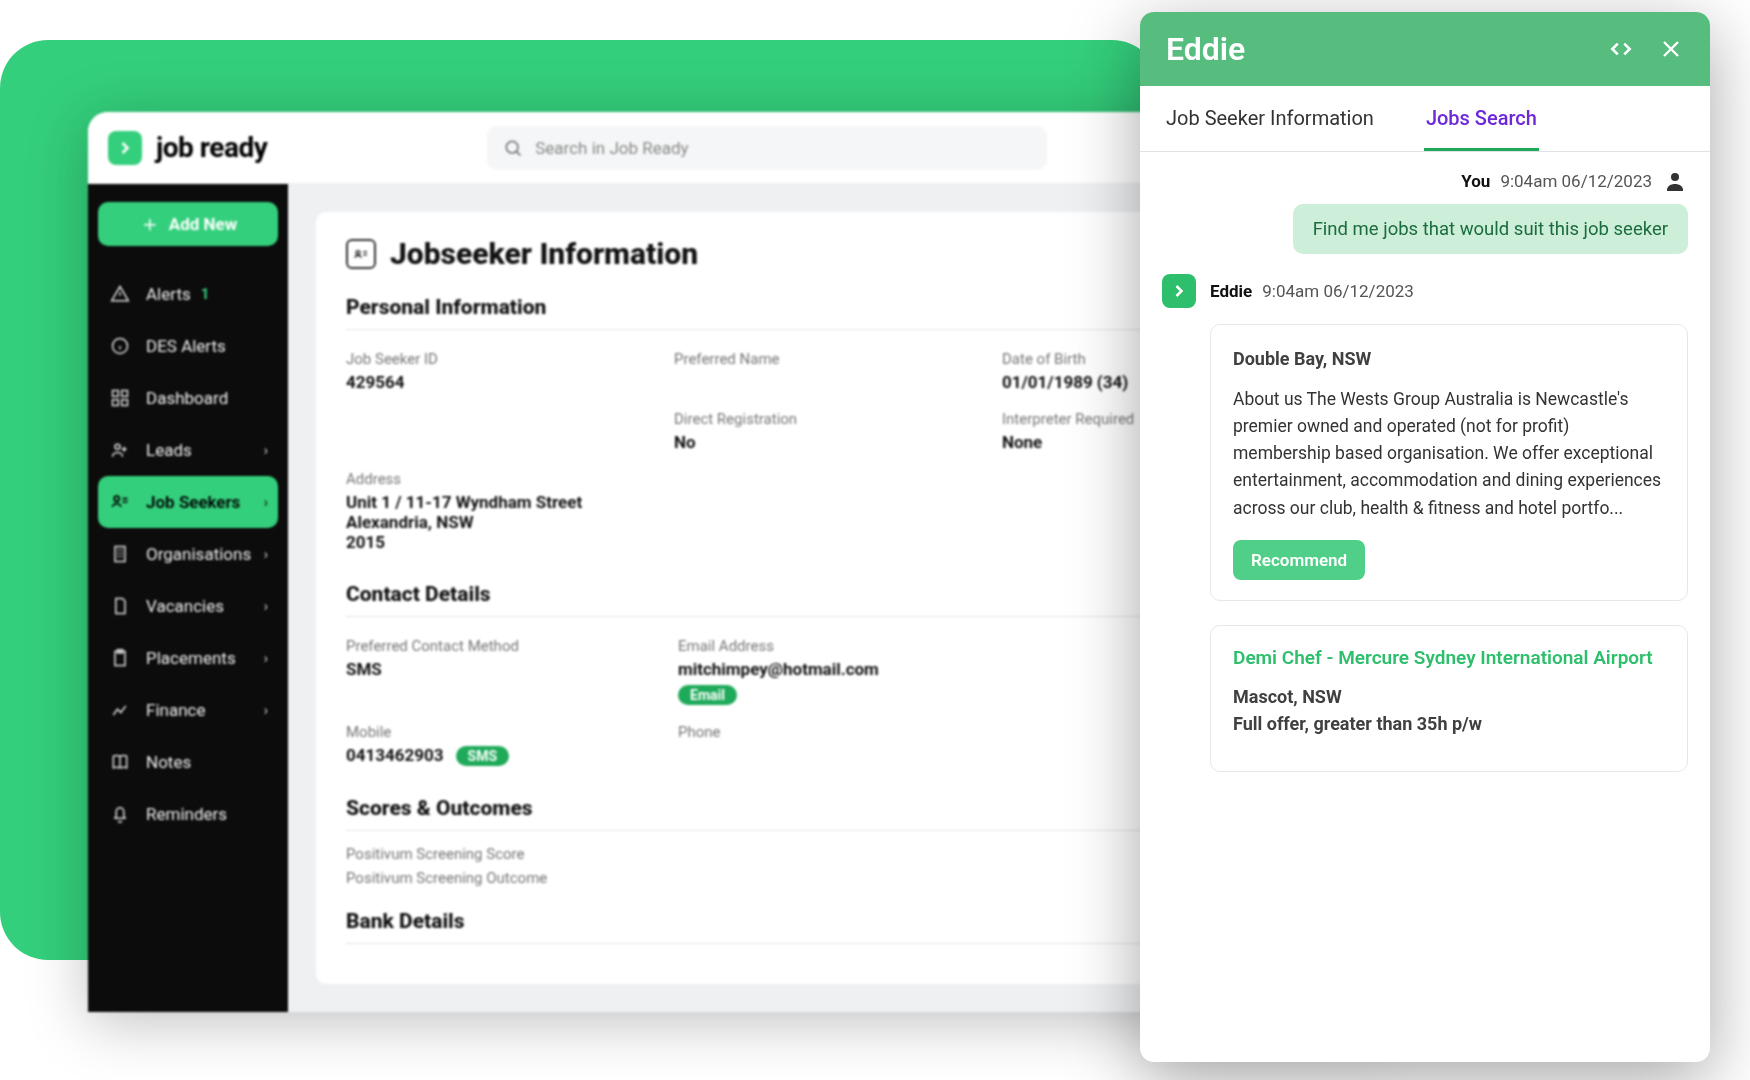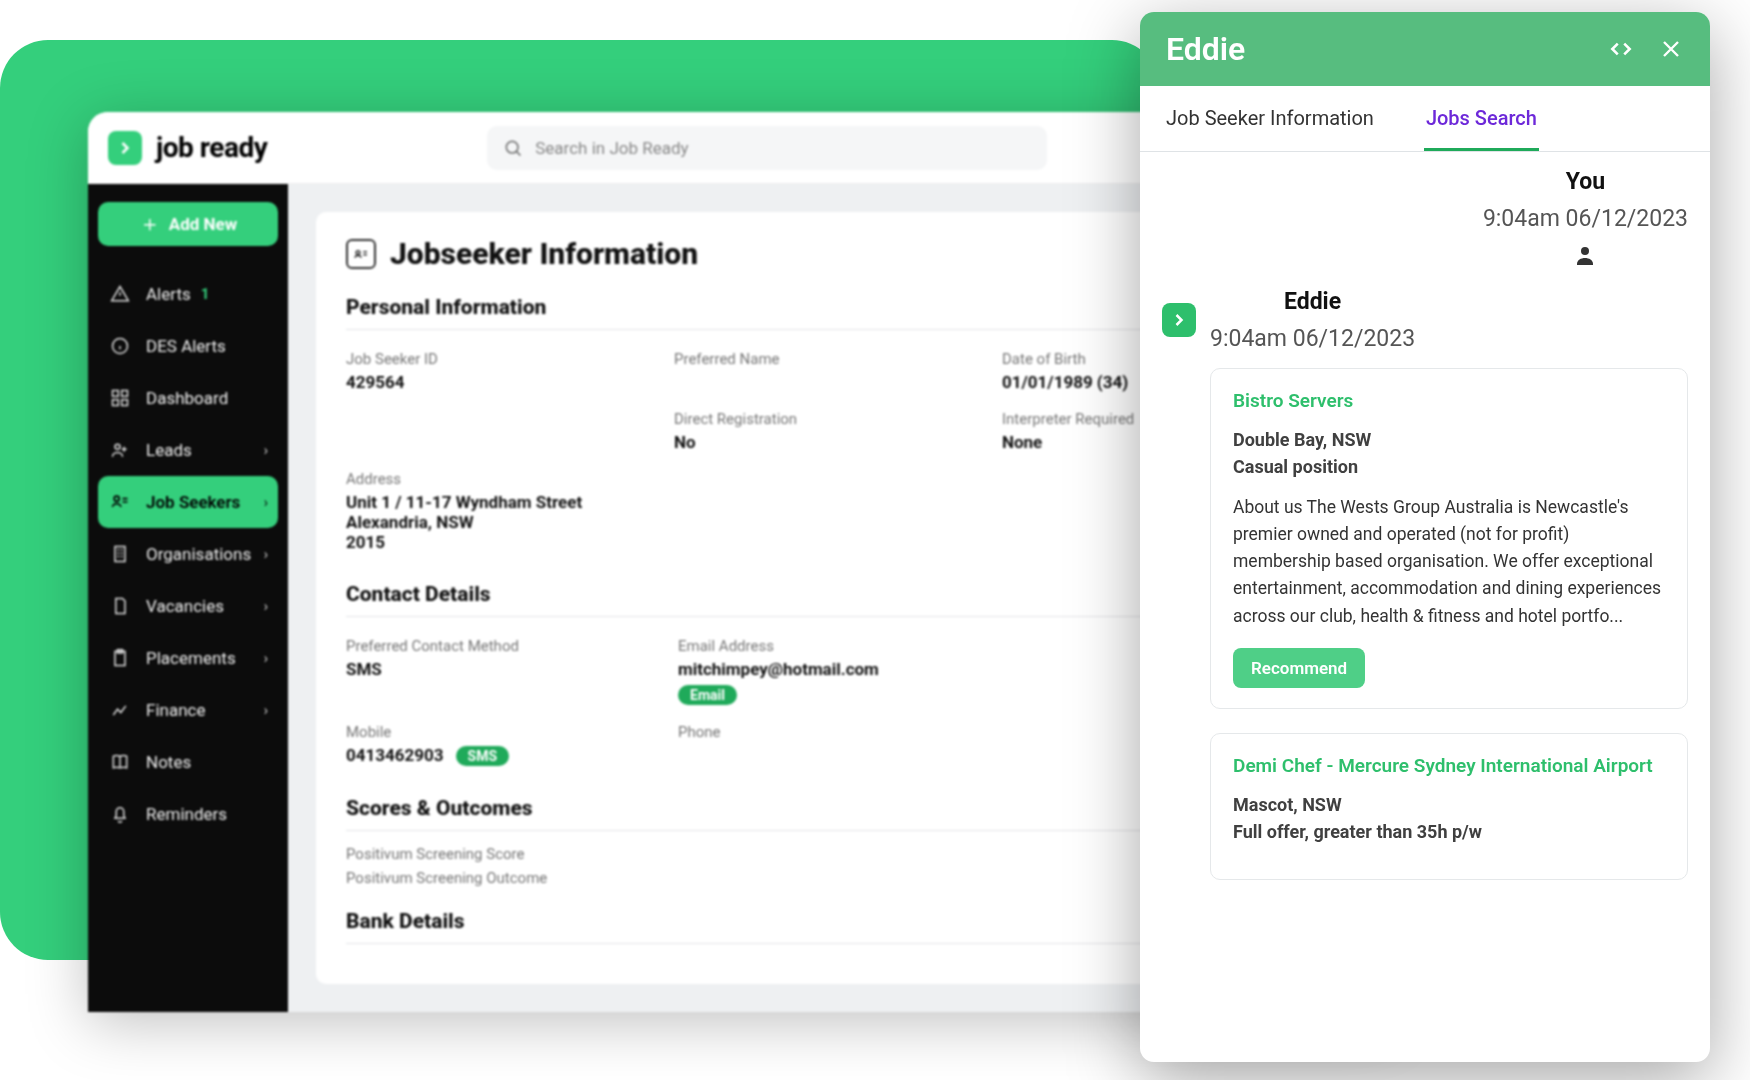--- a/index.html
+++ b/index.html
@@ -141,21 +141,21 @@
   .eddie-tab {
     padding: 20px 2px 18px;
     font-size: 20px; color: #333;
     border-bottom: 3px solid transparent;
   }
   .eddie-tab.active { color: #6d28d9; border-bottom-color: #1faa5a; font-weight: 500; }
 
   .eddie-body { flex: 1; overflow: hidden; padding: 16px 22px 0; }
 
   .msg-you { text-align: right; margin-bottom: 8px; }
-  .meta { font-size: 23px; color: #555; display: inline-flex; align-items: center; gap: 10px; flex-direction: column; }
+  .meta { font-size: 17px; color: #555; display: inline-flex; align-items: center; gap: 10px; }
   .meta .who { font-weight: 700; color: #111; }
   .avatar-silhouette {
     width: 26px; height: 26px; display:inline-flex; align-items:center; justify-content:center;
   }
 
   .bubble {
     display: inline-block;
     margin-top: 10px;
     background: #cdeed9;
     color: #1b6c3e;
@@ -454,41 +454,40 @@
       <span class="meta">
         <span class="who">You</span>
         <span>9:04am 06/12/2023</span>
         <span class="avatar-silhouette">
           <svg width="24" height="24" viewBox="0 0 24 24" fill="#333">
               <circle cx="12" cy="8" r="4"></circle>
               <path d="M4 21c0-4 4-6 8-6s8 2 8 6v1H4z"></path>
             </svg>
         </span>
       </span>
+      <div><div class="bubble">Find me jobs that would suit this job seeker</div></div>
     </div>
 
     <div class="msg-eddie">
       <div class="eddie-row">
         <div class="eddie-logo">
           <svg viewBox="0 0 24 24" width="20" height="20" fill="none" stroke="#fff" stroke-width="3">
               <path d="M9 6l6 6-6 6"></path>
             </svg>
         </div>
         <span class="meta">
           <span class="who">Eddie</span>
           <span>9:04am 06/12/2023</span>
         </span>
       </div>
 
       <div class="results">
         <div class="result-card">
-          <div class="result-title"><span>Bistro Servers</span></div>
           <div class="result-meta">
             <div>Double Bay, NSW</div>
-            <div>Casual position</div>
           </div>
           <div class="result-desc">About us The Wests Group Australia is Newcastle's premier owned and operated (not for profit) membership based organisation. We offer exceptional entertainment, accommodation and dining experiences across our club, health &amp; fitness and hotel portfo...</div>
           <div class="recommend-btn">Recommend</div>
         </div>
 
         <div class="result-card">
           <div class="result-title"><span>Demi Chef - Mercure Sydney International Airport</span></div>
           <div class="result-meta">
             <div>Mascot, NSW</div>
             <div>Full offer, greater than 35h p/w</div>

